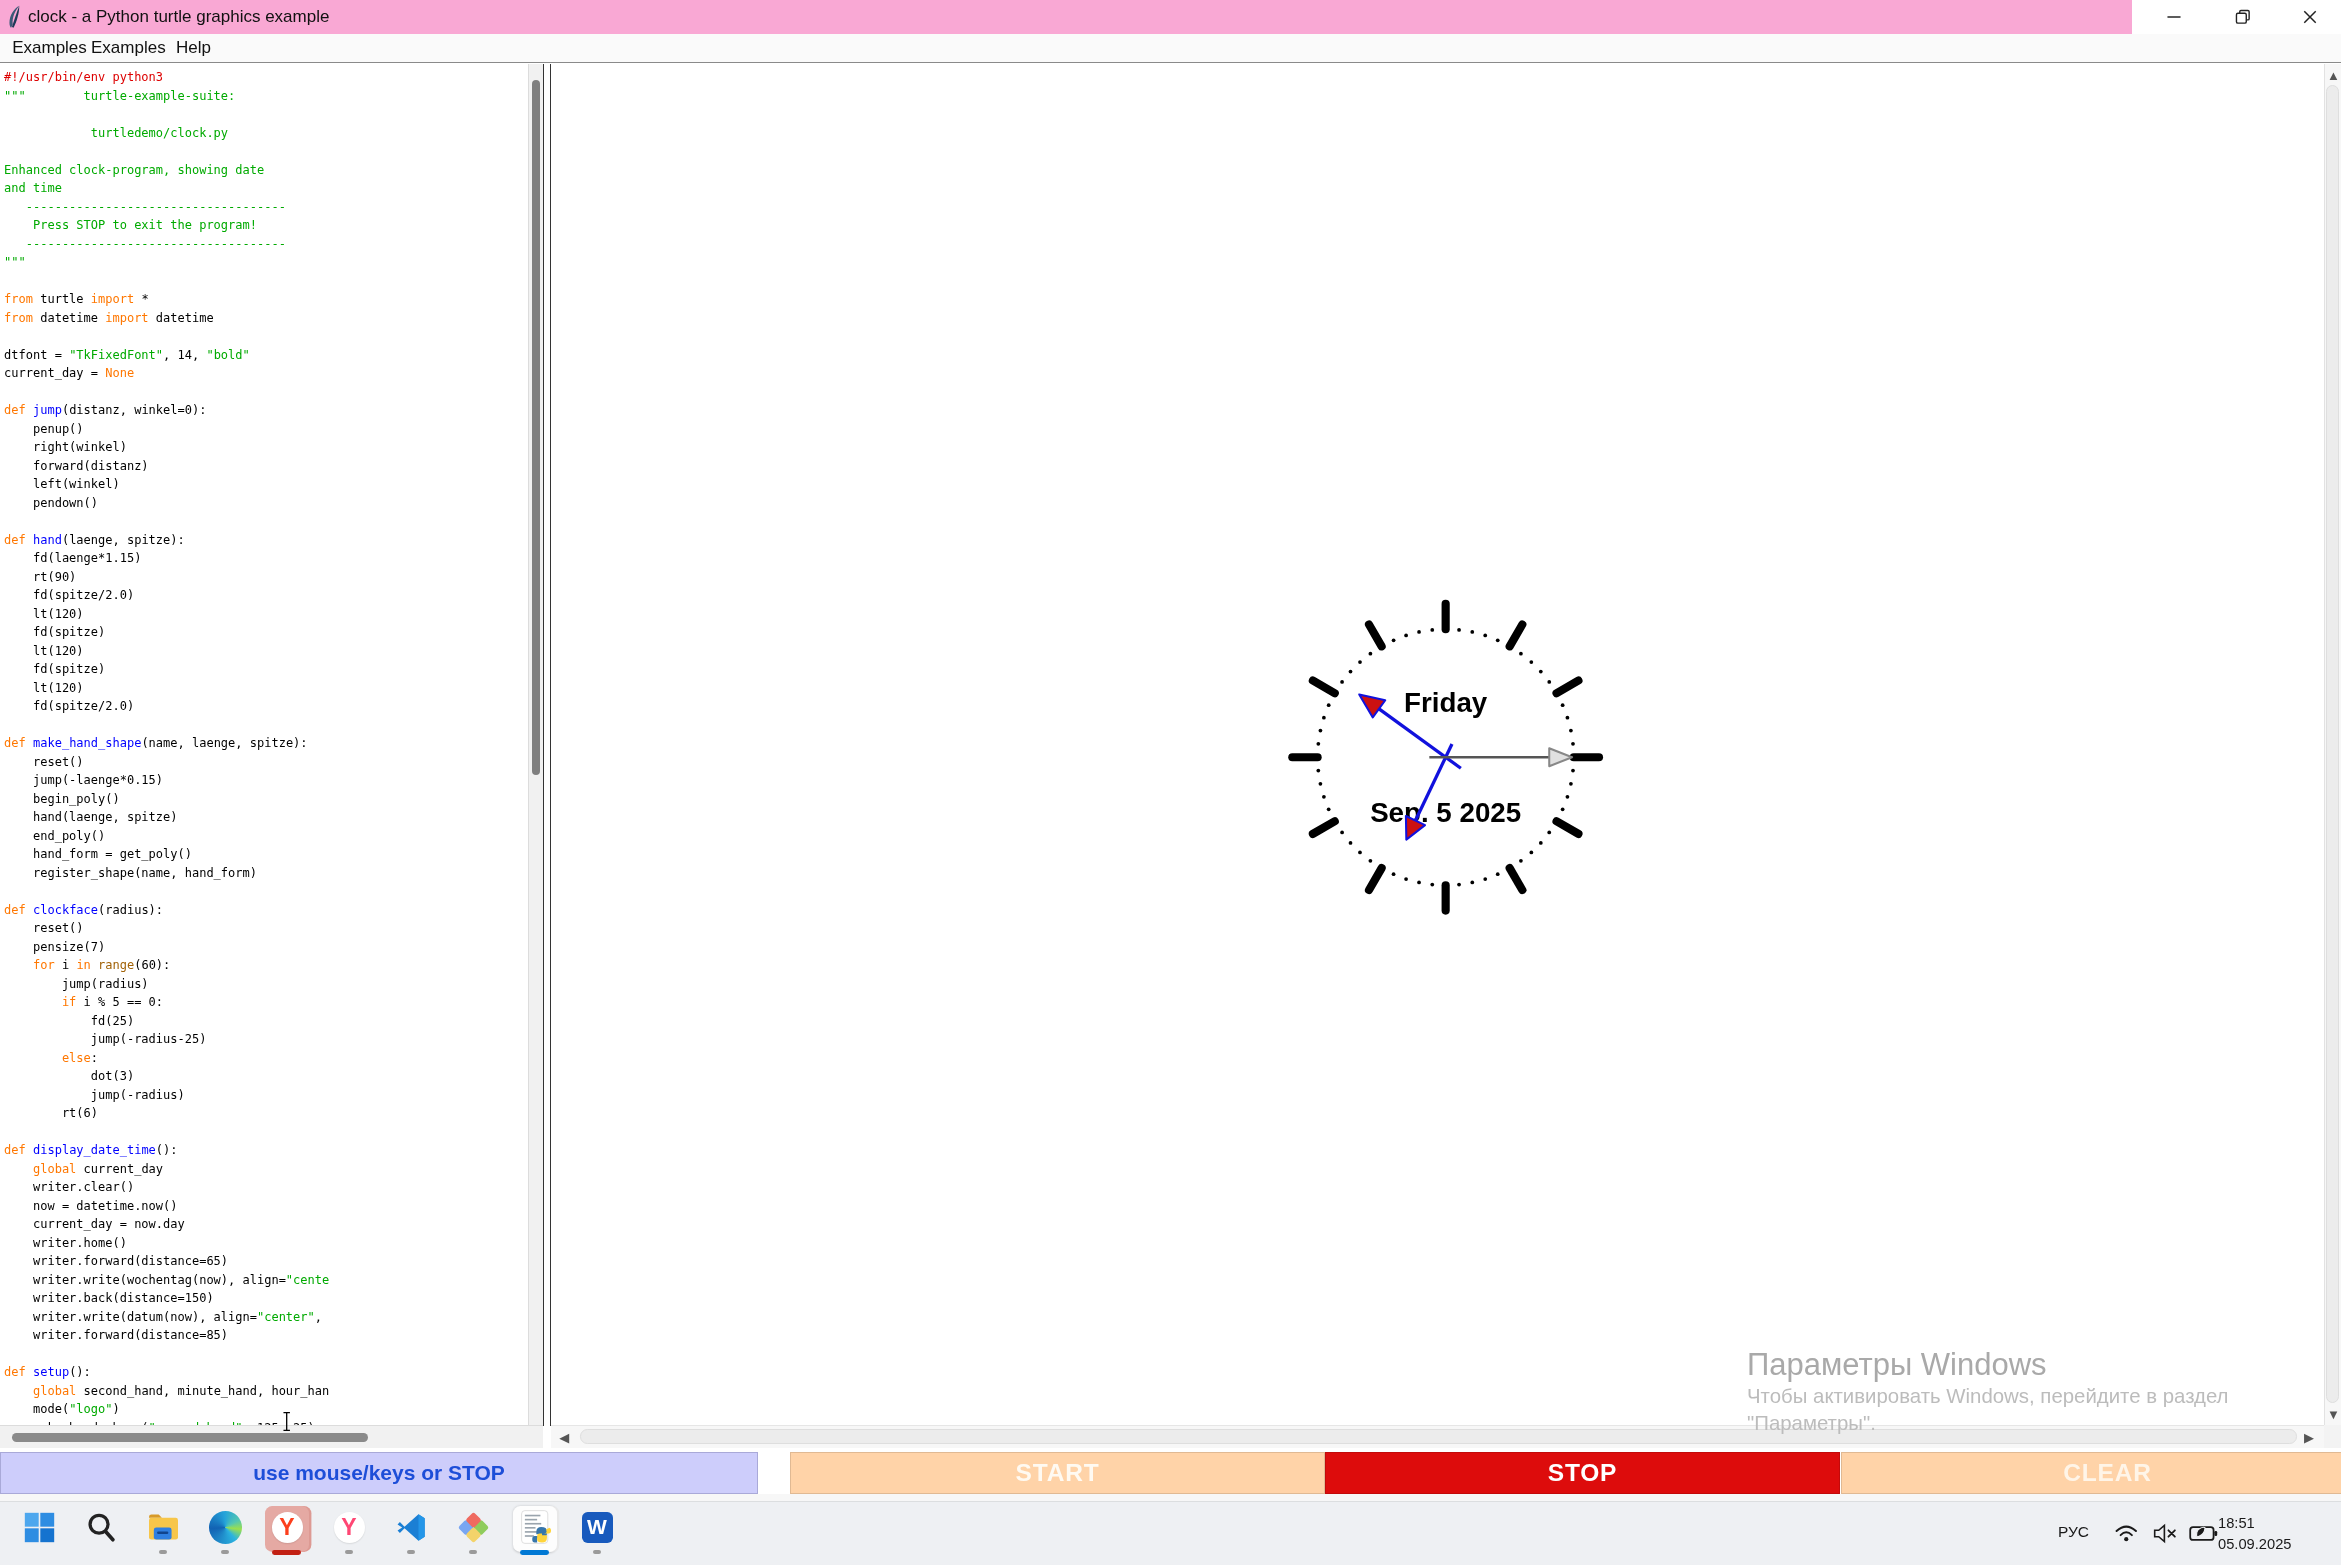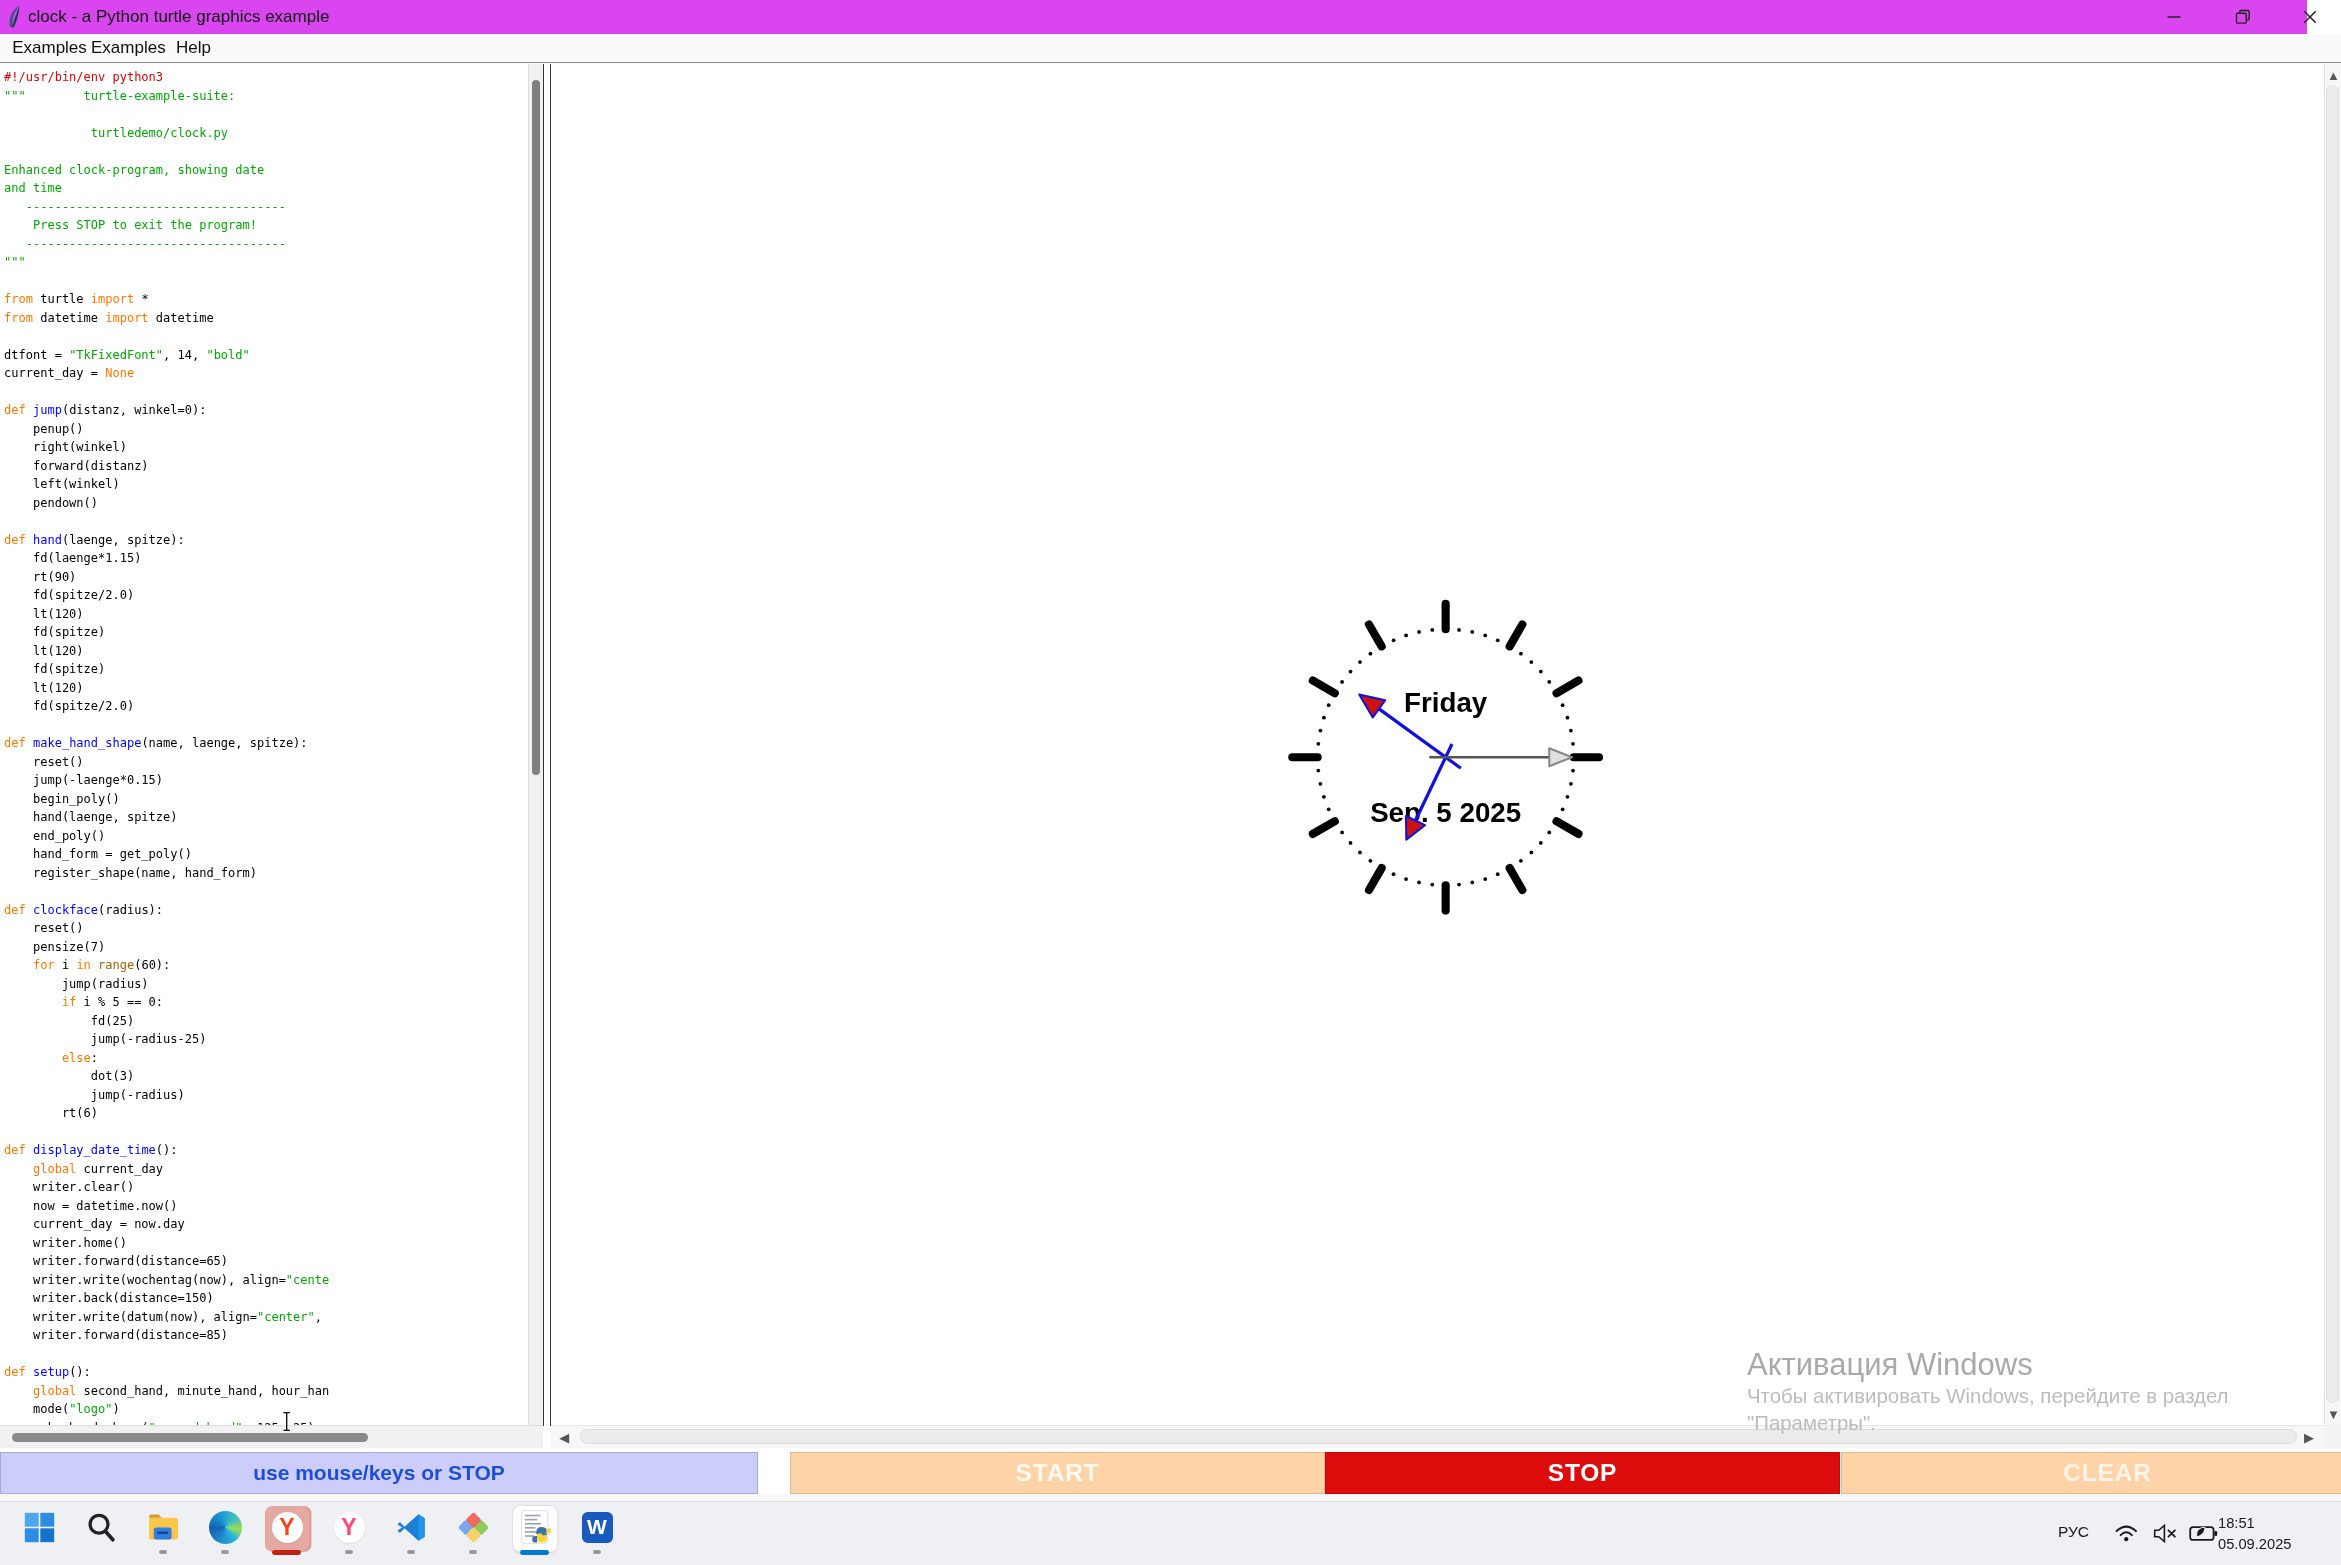--- a/index.html
+++ b/index.html
@@ -1,20 +1,20 @@
 <!DOCTYPE html>
 <html style="font-size:13px"><head>
 <meta charset="utf-8">
 <style>
   html,body{margin:0;padding:0;}
   .screen{position:relative;width:2342px;height:1566px;background:#fff;overflow:hidden;
           font-family:"Liberation Sans",sans-serif;}
 
   
-  .titlebar{position:absolute;left:0;top:0;width:2307px;height:34px;background:#d946ef;}
+  .titlebar{position:absolute;left:0;top:0;width:2132px;height:34px;background:#f9a8d4;}
   .title-icon{position:absolute;left:6.5px;top:4.9px;width:18px;height:24.5px;}
   .title-text{position:absolute;left:28px;top:6.5px;font-size:17px;color:#111;white-space:nowrap;}
   .winbtn{position:absolute;top:0;width:51px;height:34px;display:flex;align-items:center;justify-content:center;}
   .winbtn svg{display:block}
 
   
   .menubar{position:absolute;left:0;top:34px;width:2342px;height:29px;background:#fafafa;border-bottom:0.8px solid #8a8a8a;box-sizing:border-box;}
   .menu-item{position:absolute;top:4.1px;font-size:17px;color:#111;}
 
   
@@ -212,21 +212,21 @@
       <div class="sb-arrow" style="left:1753px;top:4.9px">▶</div>
     </div>
     <div class="sb-corner"></div>
   </div>
 
   <svg class="ibeam" width="11.4" height="21" viewBox="0 0 14 26">
     <path d="M3 2 H11 M7 2 V24 M3 24 H11" stroke="#000" stroke-width="1.6" fill="none"></path>
   </svg>
 
   <div class="watermark">
-    <div class="wm-title">Активация Windows</div>
+    <div class="wm-title">Параметры Windows</div>
     <div class="wm-line">Чтобы активировать Windows, перейдите в раздел</div>
     <div class="wm-line">"Параметры".</div>
   </div>
 
   <div class="btnrow">
     <div class="status-box">
       <span class="status-text">use mouse/keys or STOP</span>
     </div>
     <div class="ctl-btn btn-start">START</div>
     <div class="ctl-btn btn-stop">STOP</div>

